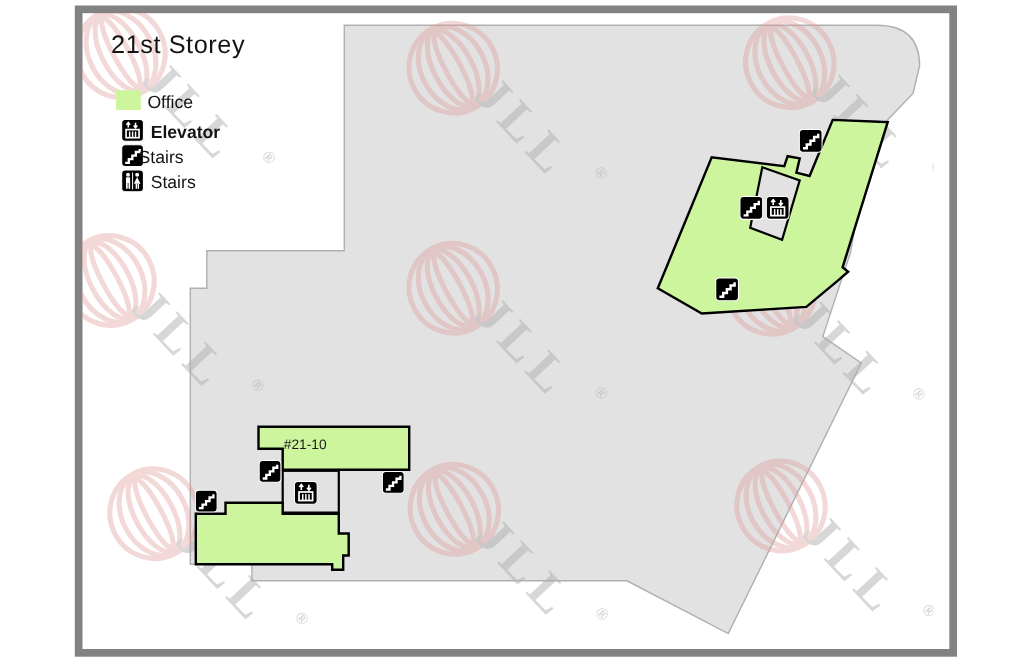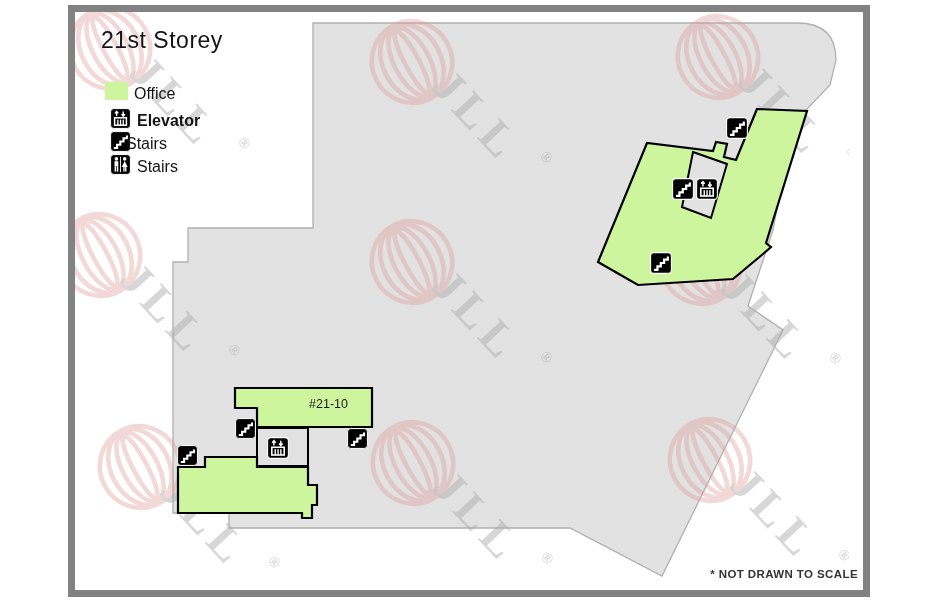--- a/index.html
+++ b/index.html
@@ -8,21 +8,21 @@
   .frame{position:absolute;left:68px;top:5px;width:788px;height:578px;
          border:7px solid #828282;background:#ffffff;}
   svg.plan{position:absolute;left:0;top:0;}
   .page-title{position:absolute;left:101px;top:27px;font-size:23px;color:#141414;
               letter-spacing:0.5px;}
   .legend-label{position:absolute;font-size:16px;color:#141414;}
   .lbl-office  {left:134px;top:85px;}
   .lbl-elevator{left:137px;top:112px;font-weight:bold;}
   .lbl-stairs  {left:126px;top:135px;}
   .lbl-toilet  {left:137px;top:158px;}
-  .unit-label{position:absolute;left:258px;top:397px;width:90px;text-align:right;
+  .unit-label{position:absolute;left:258px;top:397px;width:90px;text-align:left;
               font-size:12.5px;color:#1a1a1a;}
   .footer-note{position:absolute;left:560px;top:568px;width:298px;text-align:right;
                font-size:11.5px;letter-spacing:0.4px;color:#333333;font-weight:bold;}
 </style>
 </head>
 <body>
 
 <div class="stage">
 
   <div class="frame"></div>
@@ -119,14 +119,13 @@
 
   <div class="page-title">21st Storey</div>
 
   <div class="legend-label lbl-office">Office</div>
   <div class="legend-label lbl-elevator">Elevator</div>
   <div class="legend-label lbl-stairs">Stairs</div>
   <div class="legend-label lbl-toilet">Stairs</div>
 
   <div class="unit-label">#21-10</div>
 
-  <div class="footer-note">* NOT DRAWN TO SCALE</div>
 </div>
 
 </body></html>

